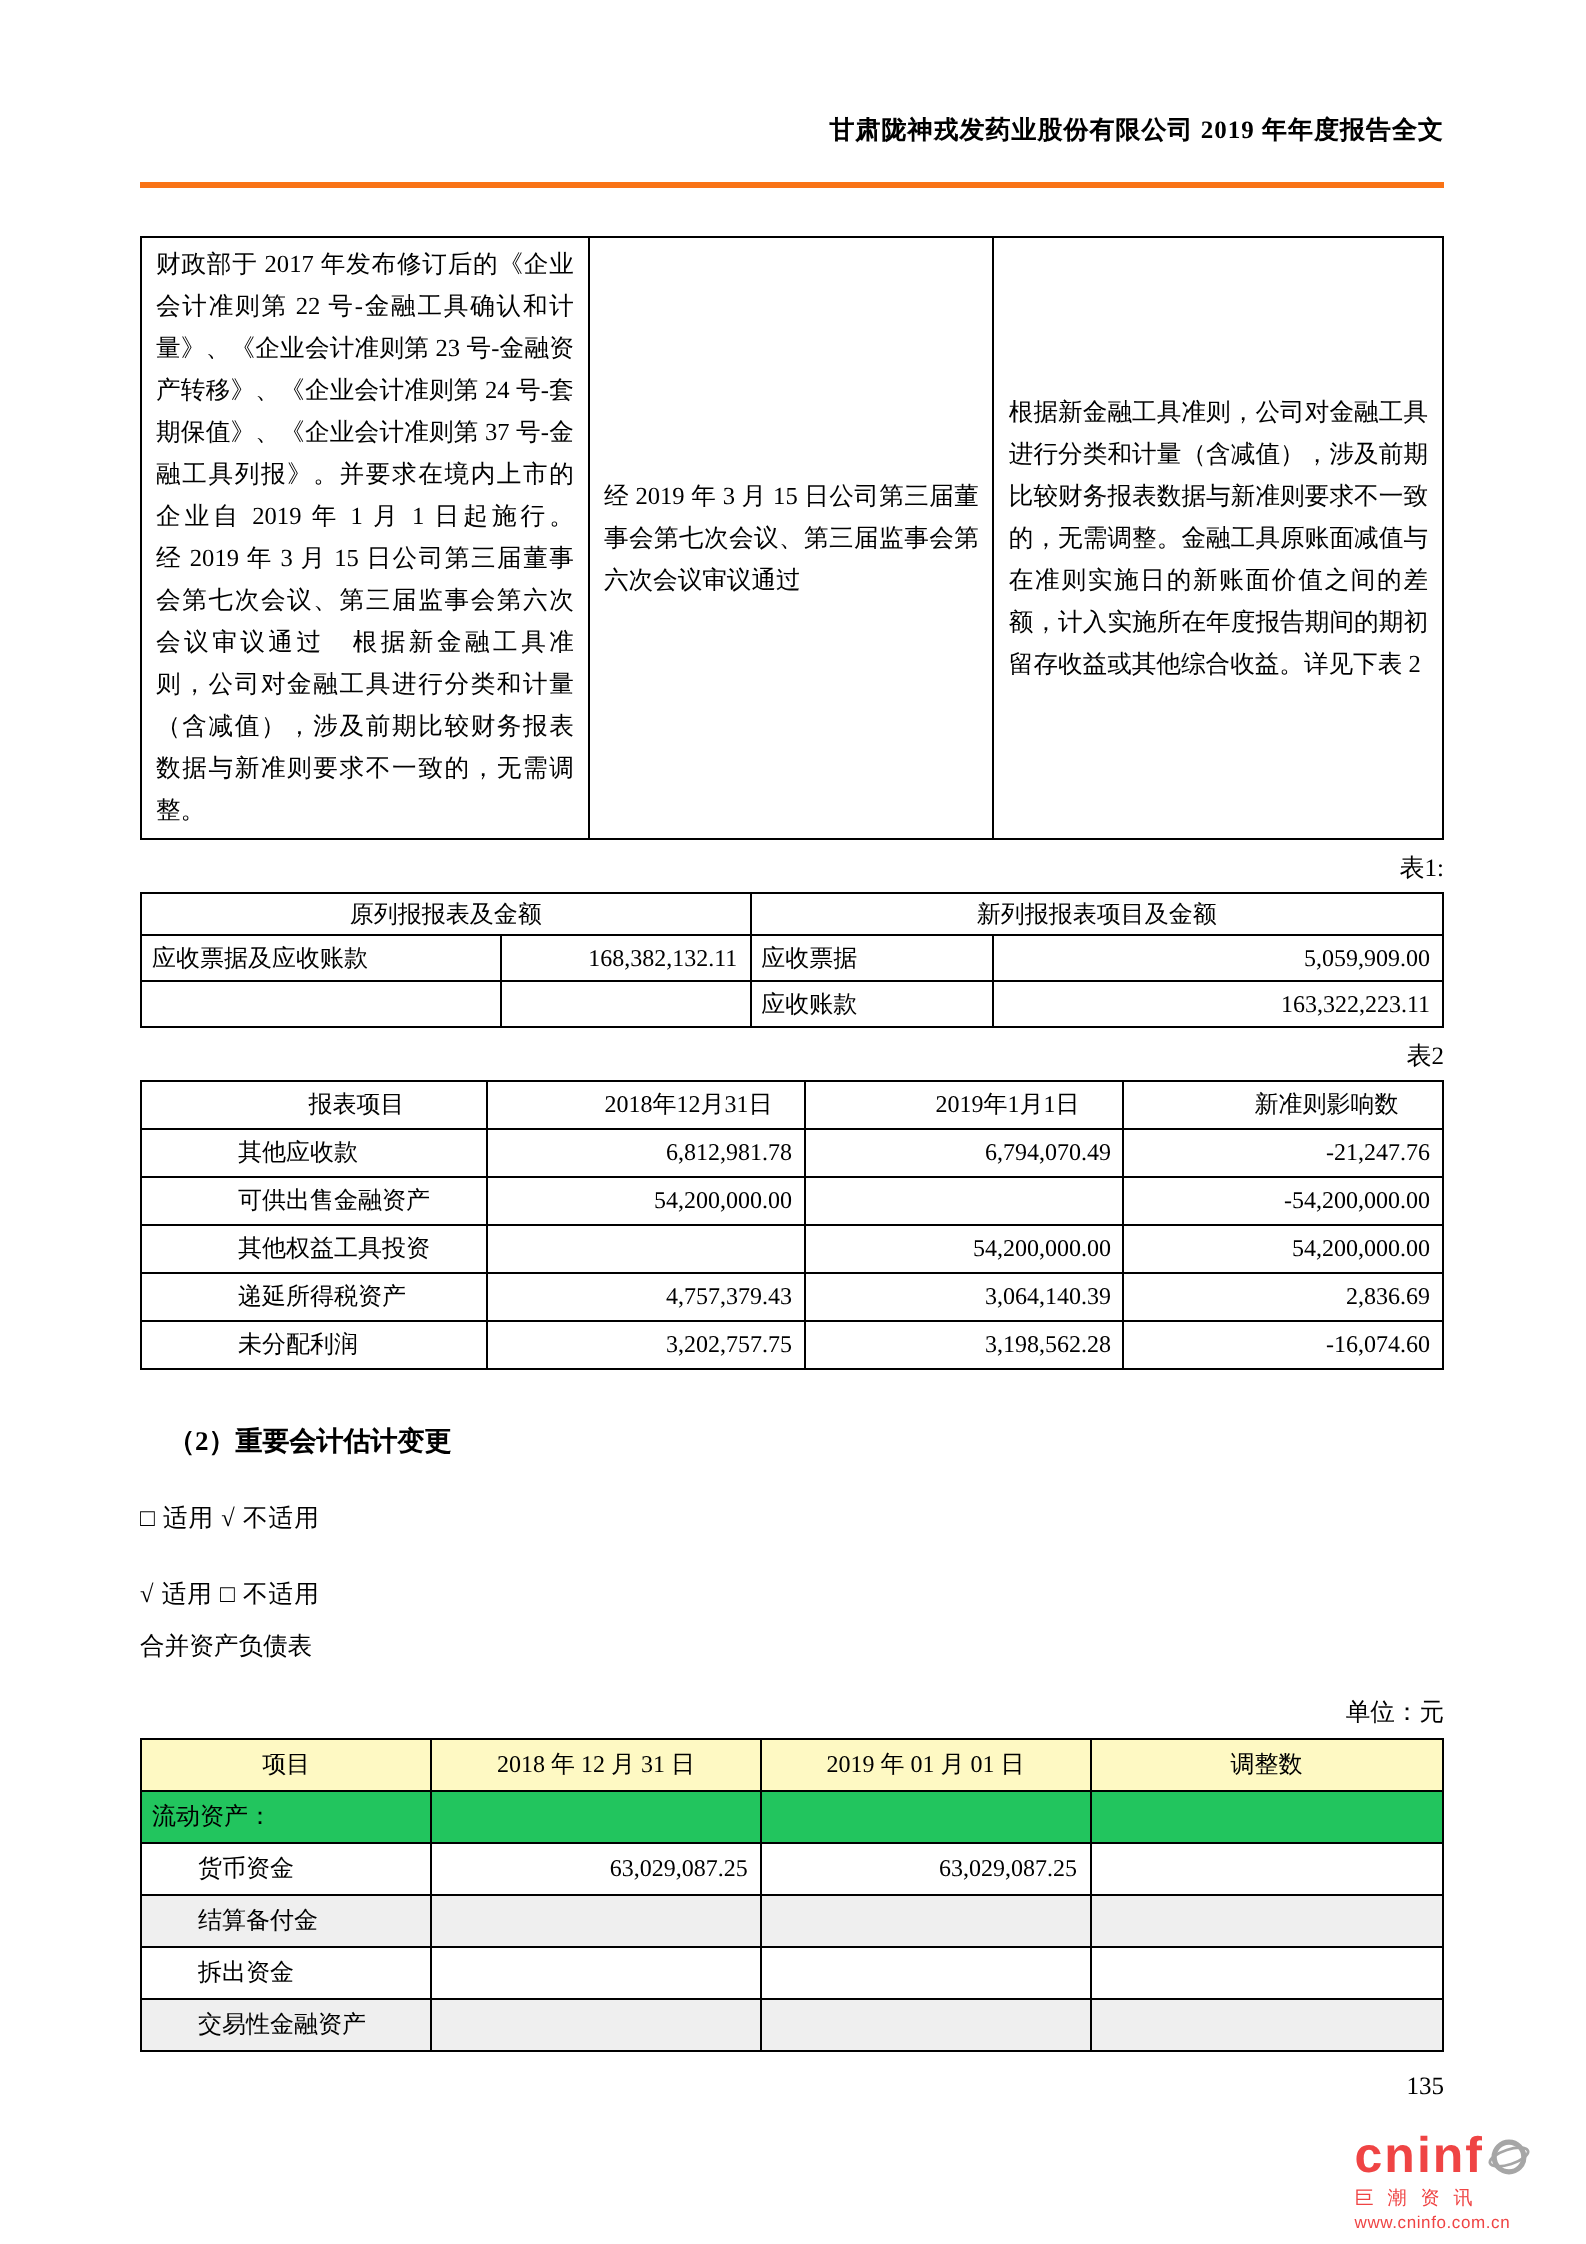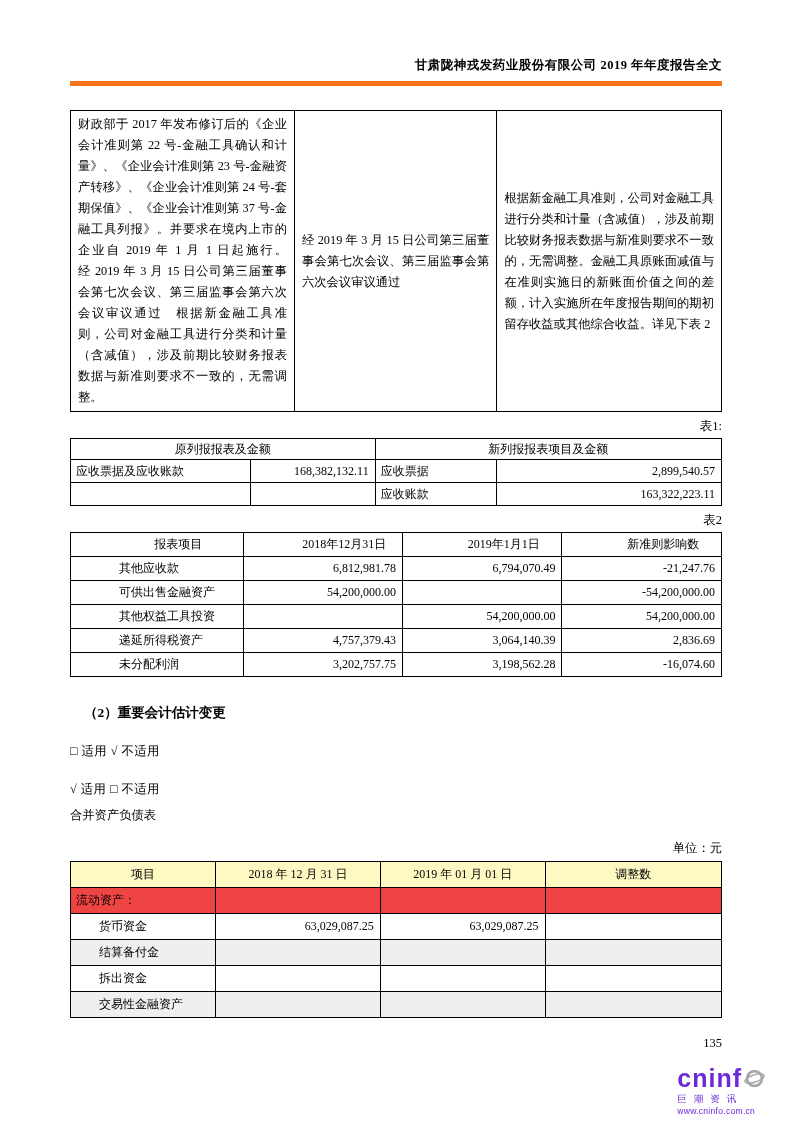--- a/index.html
+++ b/index.html
@@ -2,21 +2,21 @@
 <html><head>
 <meta charset="utf-8">
 <style>
   * { margin:0; padding:0; box-sizing:border-box; }
   html,body { background:#ffffff; }
   body { font-family:"Liberation Serif","DejaVu Serif",serif; color:#000; }
   .page {
     position:relative; width:793px; height:1122px; margin:0 auto;
     background:#fff; padding:57px 71px 0 70px; overflow:hidden;
   }
-  .doc-header { border-bottom:5px solid #f97316; padding-bottom:7px; }
+  .doc-header { border-bottom:3px solid #f97316; padding-bottom:17px; }
   .doc-header-title { font-size:12.5px; font-weight:bold; text-align:right; letter-spacing:0.5px; }
 
   table { border-collapse:collapse; width:100%; table-layout:fixed; }
   td,th { border:1px solid #000; font-size:12px; font-weight:normal; padding:1px 5px; overflow:hidden; }
   th { text-align:center; }
   .cell-left { text-align:left; }
   .cell-num  { text-align:right; padding-right:6px; }
 
   
   .policy-table { margin-top:24px; }
@@ -35,29 +35,29 @@
   .section-heading { font-size:13.5px; font-weight:bold; }
   .h2 { margin-top:27px; padding-left:14px; }
   .h3 { margin-top:23px; }
   .applicability { font-size:12.3px; margin-top:21px; letter-spacing:0.5px; }
   .subtitle { font-size:12.3px; margin-top:9px; }
   .unit-line { font-size:12.3px; text-align:right; margin-top:16px; }
 
   .table3 { margin-top:4px; }
   .table3 th, .table3 td { height:26px; }
   .table3 th { background:#fef9c3;font-family:Liberation Serif, serif; }
-  .table3 tr.sec td { background:#ef4444; }
+  .table3 tr.sec td { background:#22c55e; }
   .table3 tr.stripe td { background:#efefef; }
   .table3 .indent { padding-left:28px; }
 
   .page-num { position:absolute; top:1036px; right:71px; font-size:12.5px; }
 
   .cninfo-logo {
     position:absolute; top:1066px; right:28px;
-    color:#6d28d9; font-family:"Liberation Sans","DejaVu Sans",sans-serif;
+    color:#ef4444; font-family:"Liberation Sans","DejaVu Sans",sans-serif;
   }
   .logo-row { display:flex; align-items:center; gap:2px; }
   .logo-brand { font-size:25px; font-weight:bold; letter-spacing:1px; line-height:1; }
   .globe { width:21px; height:21px; }
   .logo-cn { font-size:9.5px; letter-spacing:7px; margin-top:2px; }
   .logo-url { font-size:8.5px; letter-spacing:0.3px; }
 </style>
 </head>
 <body>
 
@@ -93,21 +93,21 @@
       </colgroup>
     <tbody>
       <tr>
         <th colspan="2">原列报报表及金额</th>
         <th colspan="2">新列报报表项目及金额</th>
       </tr>
       <tr>
         <td class="cell-left">应收票据及应收账款</td>
         <td class="cell-num">168,382,132.11</td>
         <td class="cell-left">应收票据</td>
-        <td class="cell-num">2,899,540.57</td>
+        <td class="cell-num">5,059,909.00</td>
       </tr>
       <tr>
         <td class="cell-left"></td>
         <td class="cell-num"></td>
         <td class="cell-left">应收账款</td>
         <td class="cell-num">163,322,223.11</td>
       </tr>
     </tbody>
   </table>
 

